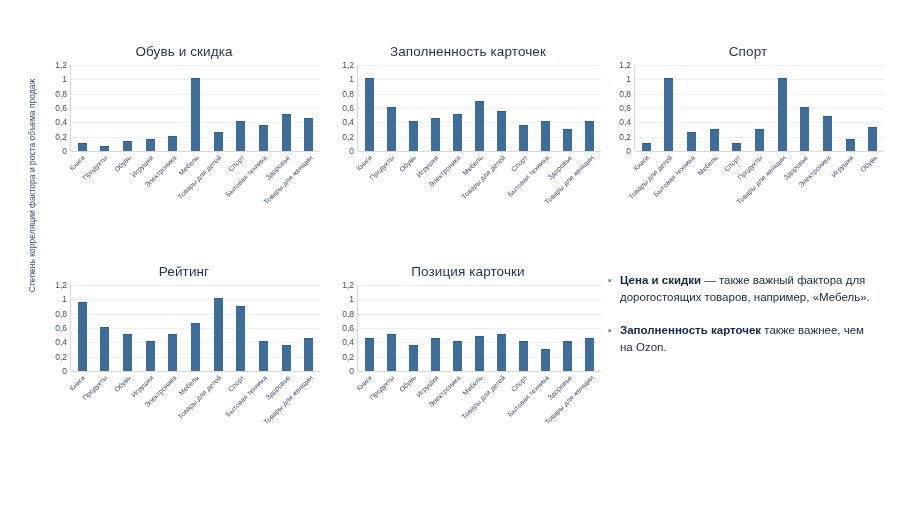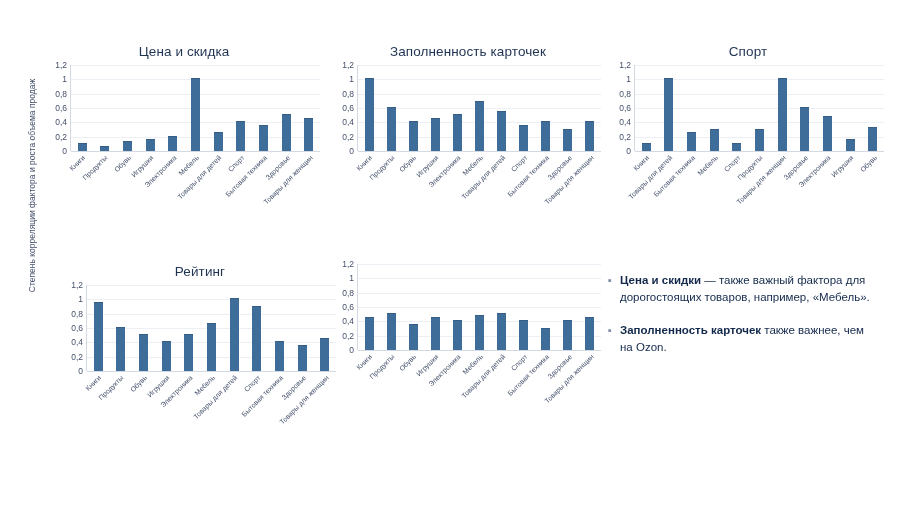--- a/index.html
+++ b/index.html
@@ -128,21 +128,21 @@
   .bullet-text b{font-weight:700;}
 </style>
 </head>
 <body>
 
 <div class="slide">
 
   <div id="y-axis-caption">Степень корреляции фактора и роста объема продаж</div>
 
   <div class="chart" id="chart-0" style="left:48px;top:44px;width:272px;">
-      <div class="chart-title">Цена и скидка</div>
+      <div class="chart-title">Обувь и скидка</div>
       <div class="plot-wrap">
         <div class="y-axis">
           <div class="y-tick" style="top: 86px;">0</div>
           <div class="y-tick" style="top: 71.6667px;">0,2</div>
           <div class="y-tick" style="top: 57.3333px;">0,4</div>
           <div class="y-tick" style="top: 43px;">0,6</div>
           <div class="y-tick" style="top: 28.6667px;">0,8</div>
           <div class="y-tick" style="top: 14.3333px;">1</div>
           <div class="y-tick" style="top: 0px;">1,2</div>
         </div>
@@ -406,21 +406,21 @@
           <div class="x-label">Электроника</div>
         </div>
         <div class="x-slot">
           <div class="x-label">Игрушки</div>
         </div>
         <div class="x-slot">
           <div class="x-label">Обувь</div>
         </div>
       </div>
     </div>
-  <div class="chart" id="chart-3" style="left:64px;top:264px;width:272px;">
+  <div class="chart" id="chart-3" style="left:48px;top:264px;width:272px;">
       <div class="chart-title">Рейтинг</div>
       <div class="plot-wrap">
         <div class="y-axis">
           <div class="y-tick" style="top: 86px;">0</div>
           <div class="y-tick" style="top: 71.6667px;">0,2</div>
           <div class="y-tick" style="top: 57.3333px;">0,4</div>
           <div class="y-tick" style="top: 43px;">0,6</div>
           <div class="y-tick" style="top: 28.6667px;">0,8</div>
           <div class="y-tick" style="top: 14.3333px;">1</div>
           <div class="y-tick" style="top: 0px;">1,2</div>
@@ -500,20 +500,21 @@
         </div>
         <div class="x-slot">
           <div class="x-label">Здоровье</div>
         </div>
         <div class="x-slot">
           <div class="x-label">Товары для женщин</div>
         </div>
       </div>
     </div>
   <div class="chart" id="chart-4" style="left:335px;top:264px;width:266px;">
+      <div class="chart-title">Позиция карточки</div>
       <div class="plot-wrap">
         <div class="y-axis">
           <div class="y-tick" style="top: 86px;">0</div>
           <div class="y-tick" style="top: 71.6667px;">0,2</div>
           <div class="y-tick" style="top: 57.3333px;">0,4</div>
           <div class="y-tick" style="top: 43px;">0,6</div>
           <div class="y-tick" style="top: 28.6667px;">0,8</div>
           <div class="y-tick" style="top: 14.3333px;">1</div>
           <div class="y-tick" style="top: 0px;">1,2</div>
         </div>

